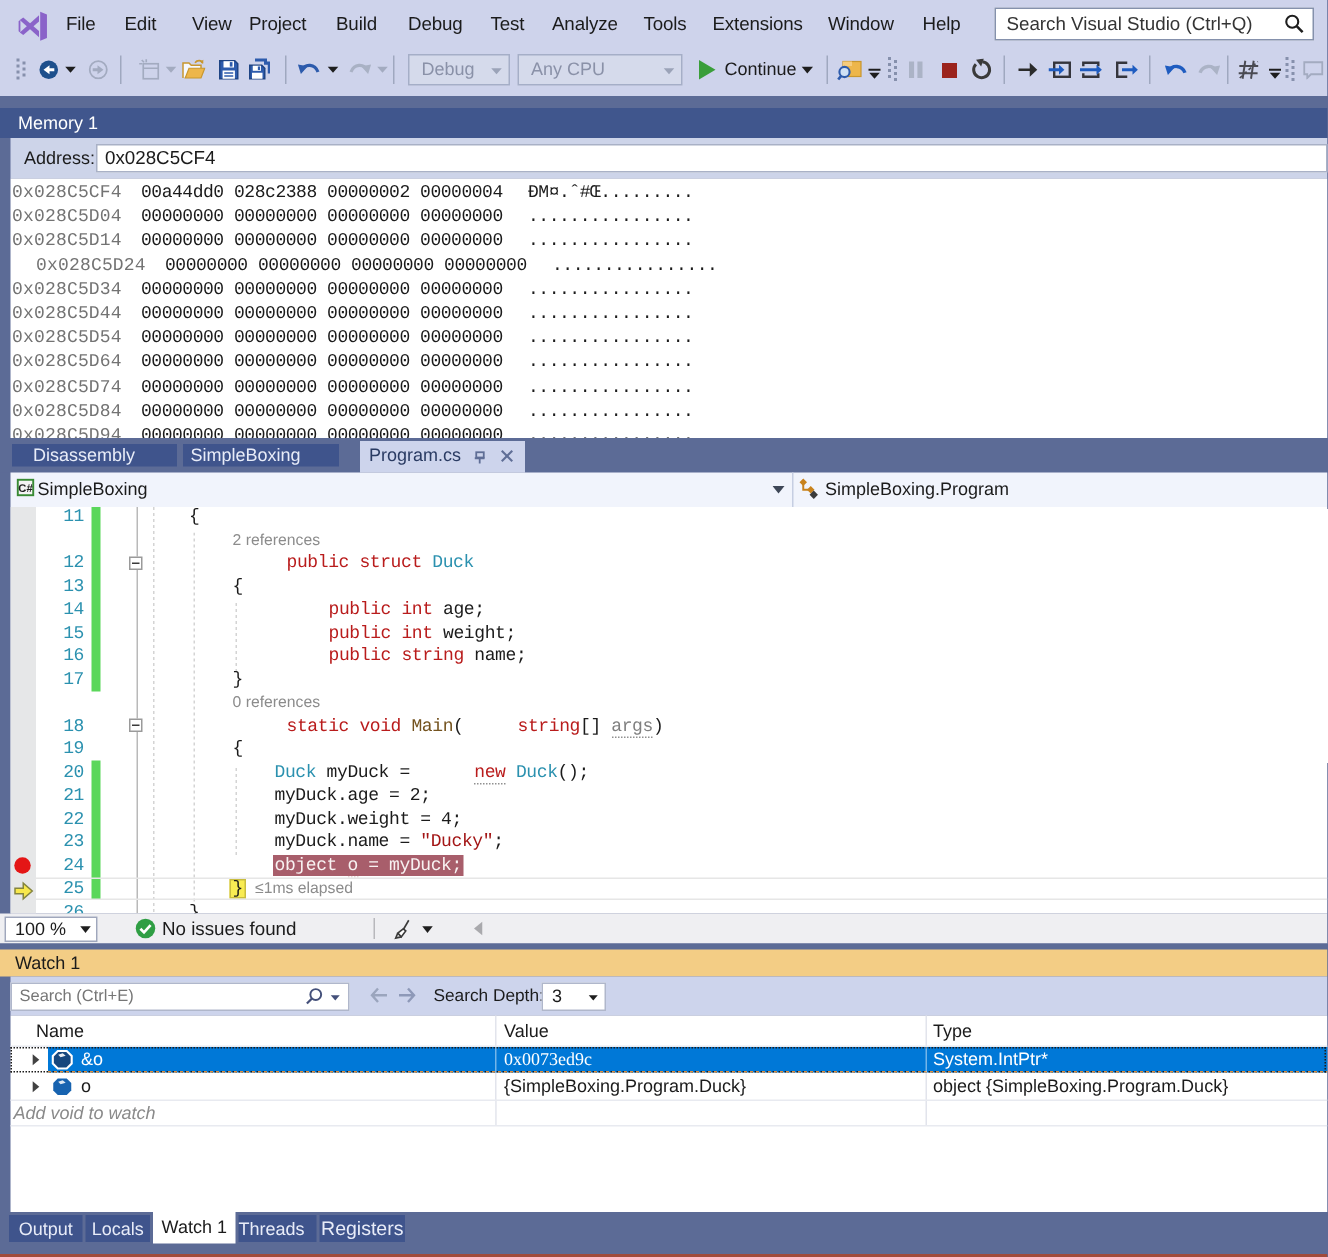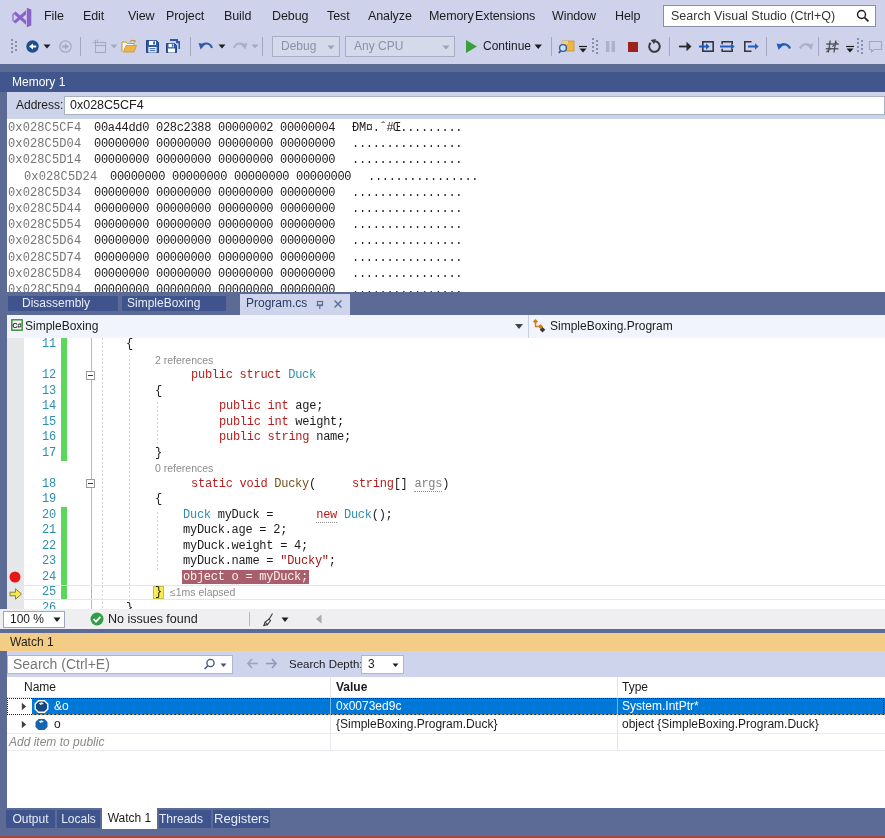--- a/index.html
+++ b/index.html
@@ -24,21 +24,21 @@
 </svg>
 
 <span class="menuitem" style="left:44px;">File</span>
 <span class="menuitem" style="left:83px;">Edit</span>
 <span class="menuitem" style="left:128px;text-align:right;">View</span>
 <span class="menuitem" style="left:166px;">Project</span>
 <span class="menuitem" style="left:224px;">Build</span>
 <span class="menuitem" style="left:272px;">Debug</span>
 <span class="menuitem" style="left:327px;">Test</span>
 <span class="menuitem" style="left:368px;">Analyze</span>
-<span class="menuitem" style="left:429px;">Memory</span>
+<span class="menuitem" style="left:429px;">Tools</span>
 <span class="menuitem" style="left:475px;">Extensions</span>
 <span class="menuitem" style="left:552px;">Window</span>
 <span class="menuitem" style="left:615px;">Help</span>
 
 <div class="abs" style="left:663px;top:5px;width:213px;height:22px;background:#fff;border:1px solid #8591AC;box-sizing:border-box;"></div>
 <span class="abs" style="left:671px;top:6px;font-size:12.5px;line-height:20px;color:#343434;">Search Visual Studio (Ctrl+Q)</span>
 <svg class="abs" style="left:856px;top:9px;" width="14" height="14" viewBox="0 0 14 14">
   <circle cx="5.5" cy="5.5" r="4" fill="none" stroke="#1e1e1e" stroke-width="1.4"></circle>
   <line x1="8.6" y1="8.6" x2="12.4" y2="12.4" stroke="#1e1e1e" stroke-width="1.7"></line>
 </svg>
@@ -358,21 +358,21 @@
 
   <div class="cl" style="left:119px;top:-1px;">{</div>
   <div class="lens" style="left:148px;top:14.5px;">2 references</div>
   <div class="cl" style="left:148px;top:30px;"><span class="kw">public struct </span><span class="ty">Duck</span></div>
   <div class="cl" style="left:148px;top:45.5px;">{</div>
   <div class="cl" style="left:176px;top:61px;"><span class="kw">public int</span> age;</div>
   <div class="cl" style="left:176px;top:76.5px;"><span class="kw">public int</span> weight;</div>
   <div class="cl" style="left:176px;top:92px;"><span class="kw">public string</span> name;</div>
   <div class="cl" style="left:148px;top:107.5px;">}</div>
   <div class="lens" style="left:148px;top:123px;">0 references</div>
-  <div class="cl" style="left:148px;top:138.5px;"><span class="kw">static void </span><span class="mt">Ducky</span>(<span class="kw">string</span>[] <span class="gy" style="border-bottom:1px dotted #909090;">args</span>)</div>
+  <div class="cl" style="left:148px;top:138.5px;"><span class="kw">static void </span><span class="mt">Main</span>(<span class="kw">string</span>[] <span class="gy" style="border-bottom:1px dotted #909090;">args</span>)</div>
   <div class="cl" style="left:148px;top:154px;">{</div>
   <div class="cl" style="left:176px;top:169.5px;"><span class="ty">Duck</span> myDuck = <span class="kw" style="border-bottom:1px dotted #909090;">new</span> <span class="ty">Duck</span>();</div>
   <div class="cl" style="left:176px;top:185px;">myDuck.age = 2;</div>
   <div class="cl" style="left:176px;top:200.5px;">myDuck.weight = 4;</div>
   <div class="cl" style="left:176px;top:216px;">myDuck.name = <span class="st">"Ducky"</span>;</div>
   <div class="abs" style="left:175px;top:231.5px;width:127px;height:14.5px;background:#A85E6B;"></div>
   <div class="cl" style="left:176px;top:231.5px;color:#F8F2F2;">object <span style="border-bottom:1px dotted #E8D8D8;">o</span> = myDuck;</div>
   <div class="abs" style="left:146px;top:248px;width:11px;height:12.5px;background:#F9EC53;border:1px solid #C9BD3F;box-sizing:border-box;"></div>
   <div class="cl" style="left:148px;top:247px;">}</div>
   <div class="lens" style="left:163px;top:247px;">≤1ms elapsed</div>
@@ -414,21 +414,21 @@
       <path d="M6.5 0.5 L6.5 9.5 L1 5 Z" fill="#A9A9AD"></path>
     </svg>
 </div>
 
 <div class="abs" style="left:0;top:629px;width:885px;height:4px;background:#5C6B96;"></div>
 <div class="abs" style="left:0;top:633px;width:885px;height:18px;background:#F3CD85;"></div>
 <span class="abs" style="left:10px;top:633px;height:18px;line-height:18px;font-size:12px;color:#1b1b1b;">Watch 1</span>
 
 <div class="abs" style="left:7px;top:651px;width:878px;height:26px;background:#CDD4EC;" id="watchbar">
   <div class="abs" style="left:0px;top:4px;width:226px;height:19px;background:#fff;border:1px solid #B0B7CB;box-sizing:border-box;"></div>
-  <span class="abs" style="left:6px;top:5px;height:17px;line-height:17px;font-size:14px;color:#767676;">Search (Ctrl+E)</span>
+  <span class="abs" style="left:6px;top:5px;height:17px;line-height:17px;font-size:11px;color:#767676;">Search (Ctrl+E)</span>
   <svg class="abs" style="left:196px;top:7px;" width="13" height="13" viewBox="0 0 13 13">
     <circle cx="7.5" cy="5" r="3.6" fill="none" stroke="#44507A" stroke-width="1.3"></circle>
     <line x1="4.8" y1="7.8" x2="1.6" y2="11" stroke="#44507A" stroke-width="1.5"></line>
   </svg>
   <svg class="abs" style="left:213px;top:12px;" width="8" height="5" viewBox="0 0 8 5">
       <path d="M0.5 0.5 L6.5 0.5 L3.5 4 Z" fill="#44507A"></path>
     </svg>
   <svg class="abs" style="left:239px;top:7px;" width="13" height="11" viewBox="0 0 13 11">
       <path d="M6 1 L2 5.5 L6 10 M2 5.5 L12 5.5" stroke="#9BA5BD" stroke-width="1.6" fill="none"></path>
     </svg>
@@ -442,55 +442,55 @@
       <path d="M0.5 0.5 L6.5 0.5 L3.5 4 Z" fill="#1e1e1e"></path>
     </svg>
 </div>
 
 <div class="abs" style="left:7px;top:677px;width:878px;height:131px;background:#fff;" id="watchgrid">
 
   <div class="abs" style="left:323px;top:0;width:1px;height:73px;background:#E2E4EC;"></div>
   <div class="abs" style="left:610px;top:0;width:1px;height:73px;background:#E2E4EC;"></div>
 
   <span class="abs" style="left:17px;top:0;height:20px;line-height:20px;font-size:12px;color:#1b1b1b;">Name</span>
-  <span class="abs" style="left:329px;top:0;height:32px;line-height:20px;font-size:12px;color:#1b1b1b;font-weight:bold;">Value</span>
+  <span class="abs" style="left:329px;top:0;height:32px;line-height:20px;font-size:12px;color:#1b1b1b;">Value</span>
   <span class="abs" style="left:615px;top:0;height:20px;line-height:20px;font-size:12px;color:#1b1b1b;">Type</span>
   <div class="abs" style="left:0;top:20px;width:878px;height:1px;background:#E8EAF0;"></div>
 
   <div class="abs" style="left:25px;top:21px;width:853px;height:17px;background:#0078D7;"></div>
   <div class="abs" style="left:0px;top:21px;width:877px;height:17px;outline:1px dotted #1b1b1b;outline-offset:-1px;"></div>
   <svg class="abs" style="left:14px;top:25px;" width="6" height="9" viewBox="0 0 6 9">
       <path d="M0.8 0.8 L5.2 4.5 L0.8 8.2 Z" fill="#424242"></path>
     </svg>
   <svg class="abs" style="left:27px;top:22px;" width="15" height="15" viewBox="0 0 15 15">
     <path d="M4.5 1.7 L10.5 1.7 L13.8 5 L13.8 10 L10.5 13.3 L4.5 13.3 L1.2 10 L1.2 5 Z" fill="#17477E" stroke="#fff" stroke-width="1.4"></path>
     <path d="M4.8 4.2 L7.8 3.2 L9.8 4.8 L6.4 5.9 Z" fill="#fff" opacity="0.9"></path>
   </svg>
   <div class="abs" style="left:25px;top:37px;width:853px;height:1px;background-image:linear-gradient(90deg,#D98C3F 50%,transparent 50%);background-size:4px 1px;"></div>
   <span class="abs" style="left:47px;top:21px;height:17px;line-height:17px;font-size:12px;color:#fff;">&amp;o</span>
-  <span class="abs" style="left:329px;top:21px;height:17px;line-height:17px;font-size:12px;color:#fff;">0x0073ed9c</span>
+  <span class="abs" style="left:329px;top:21px;height:17px;line-height:17px;font-size:12px;color:#fff;font-family:Liberation Serif, serif;">0x0073ed9c</span>
   <span class="abs" style="left:615px;top:21px;height:17px;line-height:17px;font-size:12px;color:#fff;">System.IntPtr*</span>
   <div class="abs" style="left:323px;top:21px;width:1px;height:17px;background:rgba(255,255,255,0.45);"></div>
   <div class="abs" style="left:610px;top:21px;width:1px;height:17px;background:rgba(255,255,255,0.45);"></div>
 
   <svg class="abs" style="left:14px;top:43px;" width="6" height="9" viewBox="0 0 6 9">
       <path d="M0.8 0.8 L5.2 4.5 L0.8 8.2 Z" fill="#424242"></path>
     </svg>
   <svg class="abs" style="left:27px;top:40px;" width="15" height="15" viewBox="0 0 15 15">
     <path d="M4.5 2 L10.5 2 L13.5 5 L13.5 10 L10.5 13 L4.5 13 L1.5 10 L1.5 5 Z" fill="#1763B0"></path>
     <path d="M4.8 4.2 L7.8 3.2 L9.8 4.8 L6.4 5.9 Z" fill="#fff" opacity="0.85"></path>
   </svg>
   <span class="abs" style="left:47px;top:39px;height:17px;line-height:17px;font-size:12px;color:#1b1b1b;">o</span>
   <span class="abs" style="left:329px;top:39px;height:17px;line-height:17px;font-size:12px;color:#1b1b1b;">{SimpleBoxing.Program.Duck}</span>
   <span class="abs" style="left:615px;top:39px;height:17px;line-height:17px;font-size:12px;color:#1b1b1b;">object {SimpleBoxing.Program.Duck}</span>
 
   <div class="abs" style="left:0;top:56px;width:878px;height:1px;background:#E8EAF0;"></div>
   <div class="abs" style="left:0;top:73px;width:878px;height:1px;background:#E8EAF0;"></div>
   <div class="abs" style="left:323px;top:56px;width:1px;height:17px;background:#E8EAF0;"></div>
-  <span class="abs" style="left:2px;top:57px;height:16px;line-height:16px;font-size:12px;color:#8A8A8A;font-style:italic;">Add item to public</span>
+  <span class="abs" style="left:2px;top:57px;height:16px;line-height:16px;font-size:12px;color:#8A8A8A;font-style:italic;">Add void to watch</span>
 </div>
 
 <div class="abs" style="left:0;top:808px;width:885px;height:28px;background:#5C6B96;" id="bottabs">
   <div class="abs" style="left:6px;top:2px;width:49px;height:18px;background:#3F548C;text-align:center;font-size:12px;line-height:18px;color:#E8ECF8;">Output</div>
   <div class="abs" style="left:57px;top:2px;width:43px;height:18px;background:#3F548C;text-align:center;font-size:12px;line-height:18px;color:#E8ECF8;">Locals</div>
   <div class="abs" style="left:102px;top:0px;width:55px;height:21px;background:#fff;text-align:center;font-size:12px;line-height:20px;color:#1b1b1b;">Watch 1</div>
   <div class="abs" style="left:159px;top:2px;width:52px;height:18px;background:#3F548C;text-align:left;font-size:12px;line-height:18px;color:#E8ECF8;">Threads</div>
   <div class="abs" style="left:213px;top:2px;width:57px;height:18px;background:#3F548C;text-align:center;font-size:13px;line-height:18px;color:#E8ECF8;">Registers</div>
 </div>
 <div class="abs" style="left:0;top:836px;width:885px;height:2px;background:#A04B3C;"></div>

